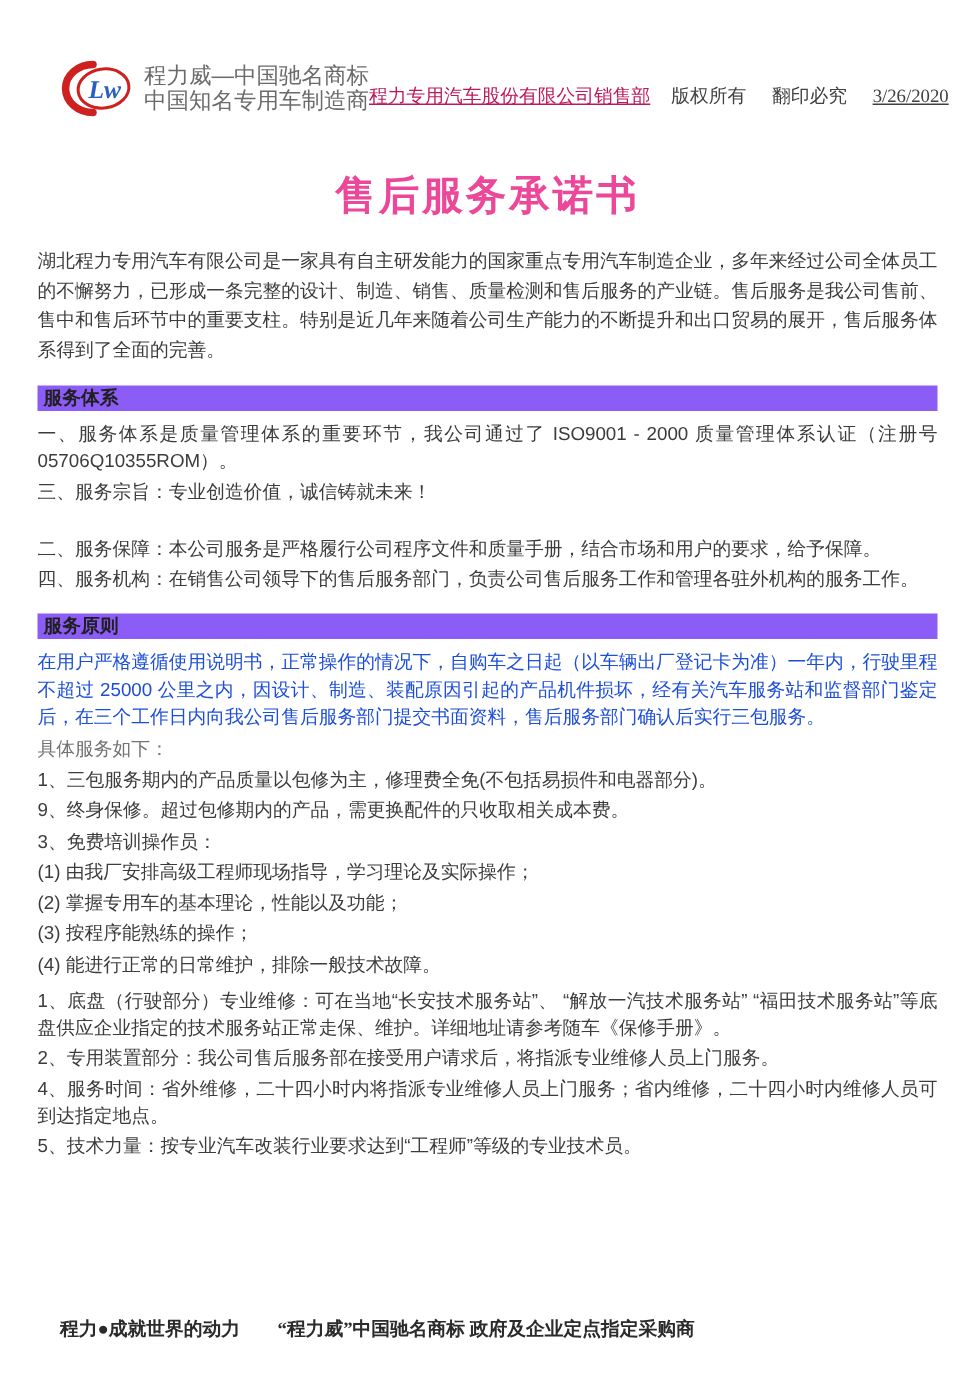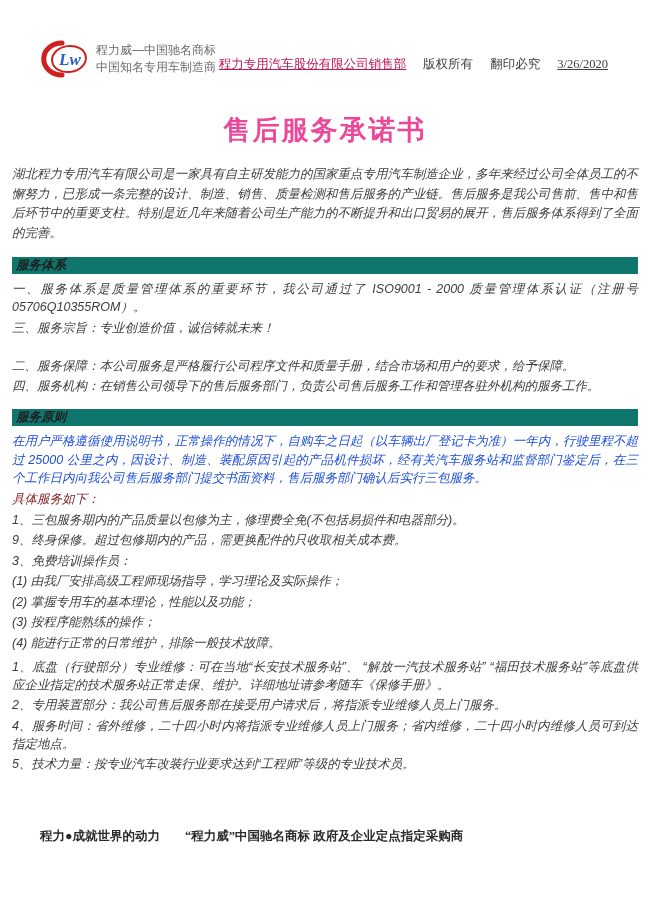--- a/index.html
+++ b/index.html
@@ -14,21 +14,21 @@
     overflow: hidden;
   }
   
   .header {
     display: flex;
     align-items: flex-start;
     padding: 40px 42px 0 40px;
   }
   .logo-group { display: flex; align-items: center; gap: 6px; }
   .logo-mark { width: 50px; height: 38px; flex: 0 0 auto; }
-  .logo-text { font-size: 12px; line-height: 17px; color: #6b6b6b; white-space: nowrap; }
+  .logo-text { font-size: 15px; line-height: 17px; color: #6b6b6b; white-space: nowrap; }
   .header-company {
     font-family: "Liberation Serif", serif;
     font-size: 12.5px;
     color: #be185d;
     margin-top: 16px;
     white-space: nowrap;
     text-decoration: underline;
   }
   .header-rights {
     font-family: "Liberation Serif", serif;
@@ -42,31 +42,31 @@
   
   .doc-title {
     text-align: center;
     font-size: 27px;
     font-weight: bold;
     color: #ec4899;
     letter-spacing: 2px;
     margin-top: 34px;
   }
   
-  .content { padding: 0 12px; font-style: italic; }
+  .content { padding: 0 25px; }
   .intro {
     margin-top: 17px;
     font-size: 12.5px;
     line-height: 19.5px;
     text-align: justify;
     color: #3c3c3c;
   }
   .section-bar {
     margin-top: 14px;
-    background: #0f766e;
+    background: #8b5cf6;
     color: #1f1f1f;
     font-size: 12.5px;
     font-weight: bold;
     line-height: 17px;
     padding: 0 4px;
   }
   .item {
     font-size: 12.5px;
     line-height: 18px;
     margin-top: 2.5px;
@@ -79,27 +79,27 @@
     font-size: 12.5px;
     line-height: 18.5px;
     margin-top: 6px;
     text-align: justify;
     color: #1d4ed8;
   }
   .subhead {
     font-size: 12.5px;
     line-height: 18px;
     margin-top: 2.5px;
-    color: #7f1d1d;
+    color: #737373;
   }
   
   .footer {
     position: absolute;
     left: 40px;
-    top: 828px;
+    top: 878px;
     font-family: "Liberation Serif", serif;
     font-weight: bold;
     font-size: 12.5px;
     color: #2b2b2b;
     white-space: nowrap;
   }
 </style>
 </head>
 <body>
 

